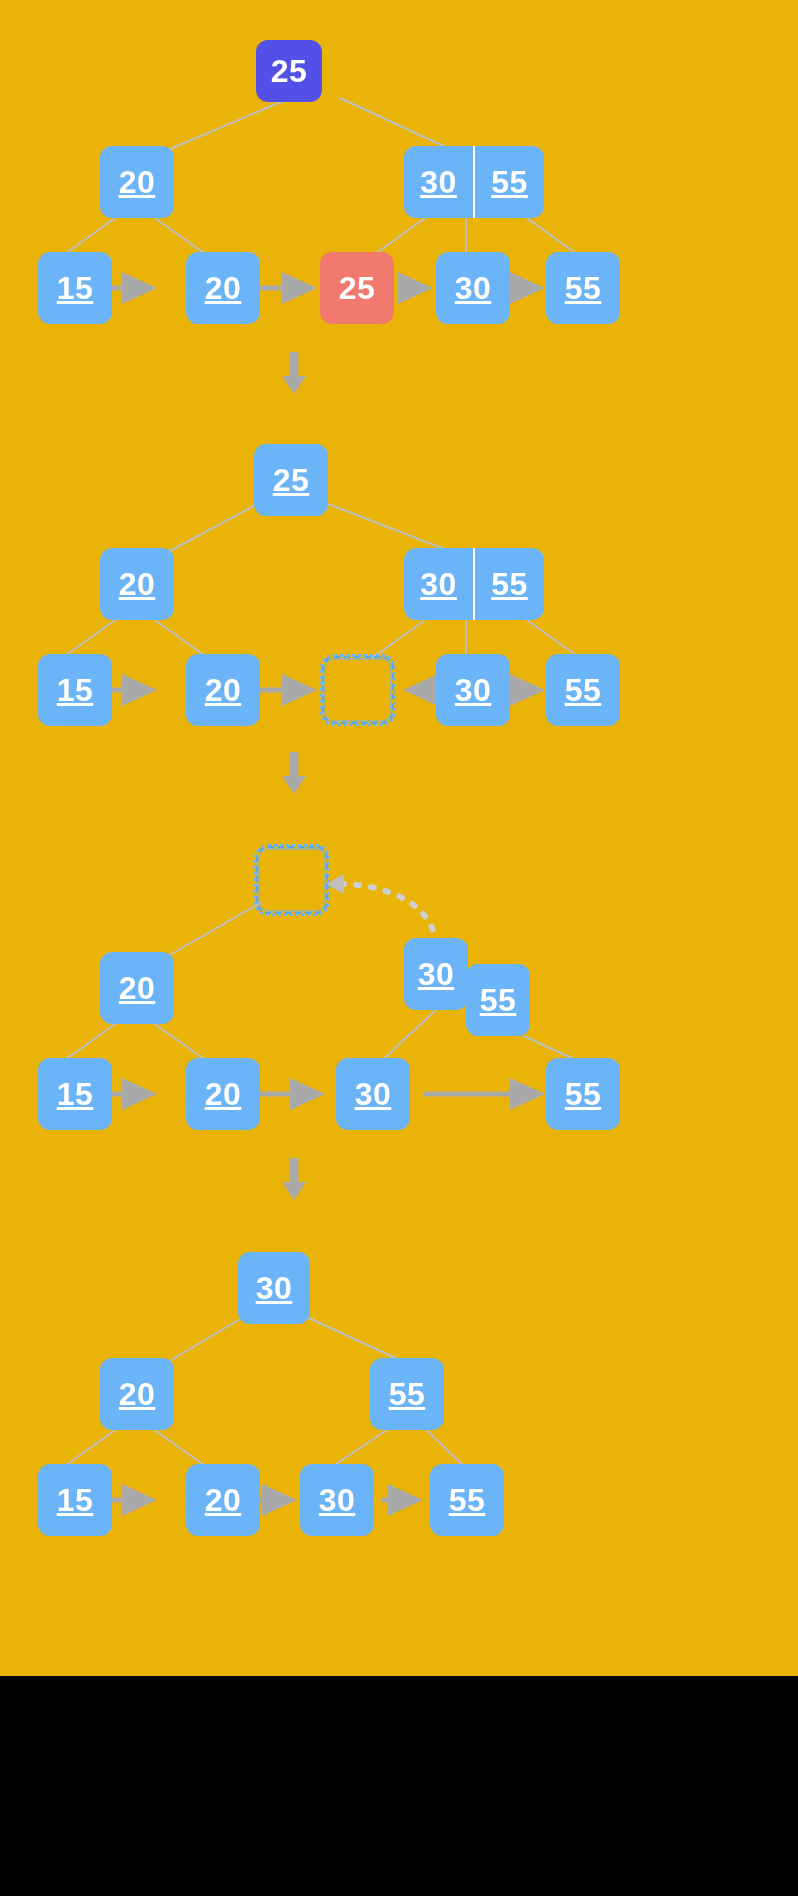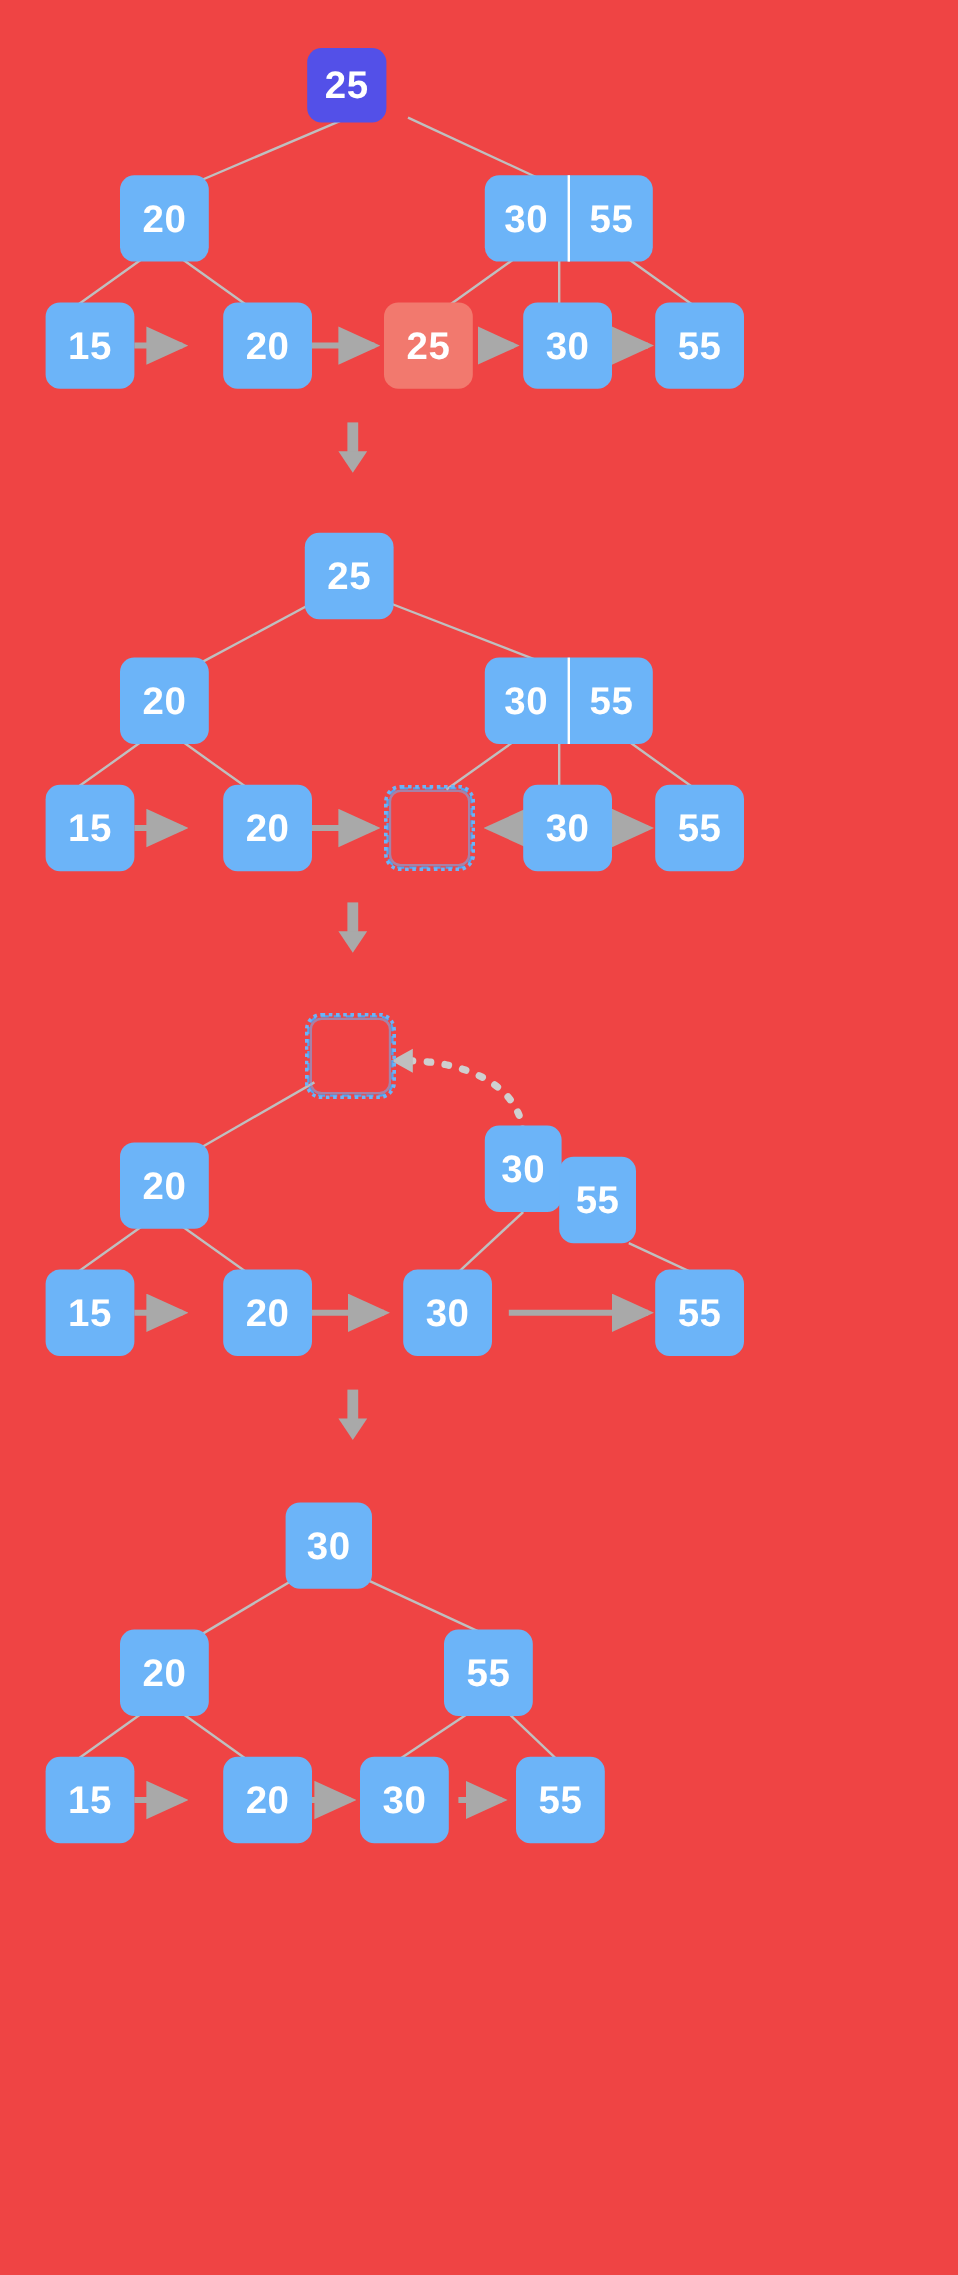--- a/index.html
+++ b/index.html
@@ -7,43 +7,43 @@
   body{
     font-family:"Liberation Sans", sans-serif;
     width:798px;
     height:1896px;
     position:relative;
     overflow:hidden;
   }
   #stage{
     position:relative;
     width:798px;
-    height:1896px;
-    background:#ef4444;
+    height:1676px;
+    background:#eab308;
   }
   svg#edges{
     position:absolute;
     left:0; top:0;
     width:798px; height:1896px;
     pointer-events:none;
   }
   .node{
     position:absolute;
     box-sizing:border-box;
     display:flex;
     align-items:center;
     justify-content:center;
     border-radius:12px;
     color:#ffffff;
     font-weight:bold;
     letter-spacing:0.5px;
     z-index:3;
     user-select:none;
   }
-  .node.blue{ background:#6CB4F8; }
+  .node.blue{ background:#6CB4F8;text-decoration:underline; }
   .node.purple{ background:#5350E8; }
   .node.red{ background:#F2796E; }
   .node.ghost{
     background:transparent;
     border:2px dashed #4FA3F0;
     box-shadow:0 0 0 2px rgba(108,180,248,0.55) inset;
   }
   .node.ghost::before{
     content:"";
     position:absolute;

